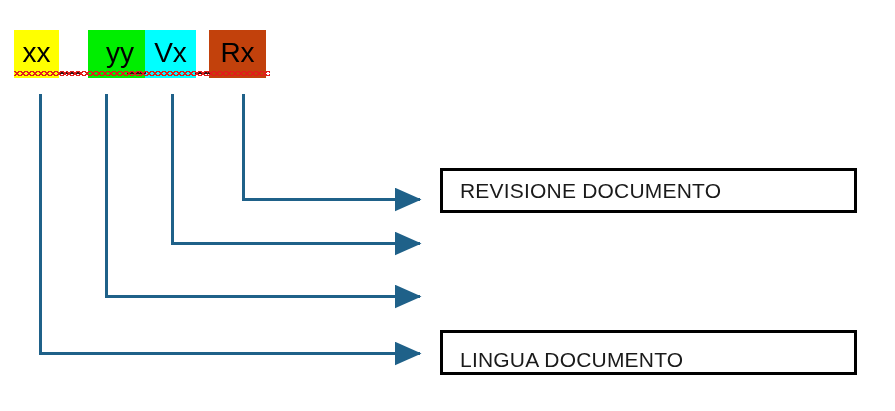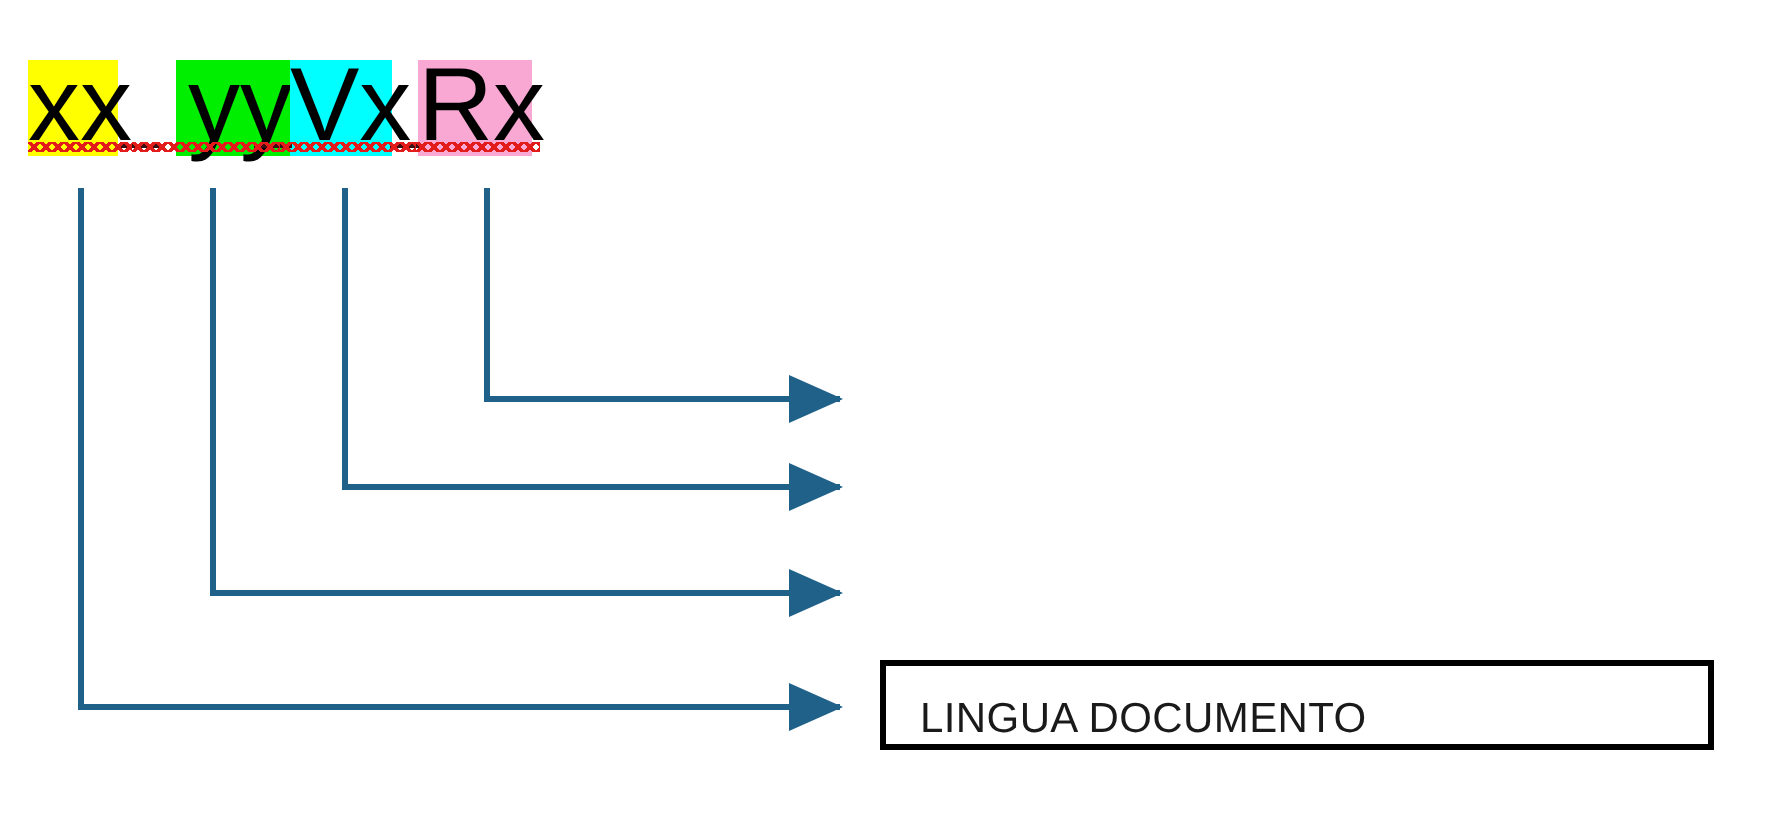--- a/index.html
+++ b/index.html
@@ -31,21 +31,21 @@
     left: 0;
     top: 0;
     width: 895px;
     height: 100px;
   }
   .token {
     position: absolute;
     top: 30px;
     height: 48px;
     line-height: 46px;
-    font-size: 52px;
+    font-size: 28px;
     font-weight: 400;
     color: #000000;
     text-align: center;
     letter-spacing: 0px;
     white-space: nowrap;
   }
   .token-xx { left: 14px;  width: 45px;  background: #FFFF00; }
   .token-yy { left: 88px;  width: 64px;  background: #00EE00; }
   .token-vx { left: 145px; width: 51px;  background: #00FFFF; }
   .token-rx { left: 209px; width: 57px;  background: #D3D3D3; }
@@ -115,21 +115,21 @@
 </head>
 <body>
 
 <div id="canvas">
 
   <div class="token-row">
 
     <div class="token token-xx" style="background: rgb(255, 255, 0);">xx</div>
     <div class="token token-yy" style="background: rgb(0, 238, 0);">yy</div>
     <div class="token token-vx" style="background: rgb(0, 255, 255);">Vx</div>
-    <div class="token token-rx" style="background: #f9a8d4;">Rx</div>
+    <div class="token token-rx" style="background: #c2410c;">Rx</div>
 
     <div class="baseline bl-1"></div>
     <div class="baseline bl-2"></div>
     <div class="baseline bl-3"></div>
 
     <div class="squiggle sq-1"></div>
     <div class="squiggle sq-2"></div>
     <div class="squiggle sq-3"></div>
     <div class="squiggle sq-4"></div>
   </div>
@@ -143,17 +143,20 @@
 
     <path d="M243.5,94 L243.5,199.5 L420,199.5" fill="none" stroke="#1F6189" stroke-width="3" marker-end="url(#arrowhead)"></path>
 
     <path d="M172.5,94 L172.5,243.5 L420,243.5" fill="none" stroke="#1F6189" stroke-width="3" marker-end="url(#arrowhead)"></path>
 
     <path d="M106.5,94 L106.5,296.5 L420,296.5" fill="none" stroke="#1F6189" stroke-width="3" marker-end="url(#arrowhead)"></path>
 
     <path d="M40.5,94 L40.5,353.5 L420,353.5" fill="none" stroke="#1F6189" stroke-width="3" marker-end="url(#arrowhead)"></path>
   </svg>
 
+  <div class="label-box box-0">
+    <span>REVISIONE DOCUMENTO</span>
+  </div>
   <div class="label-box box-3">
     <span>LINGUA DOCUMENTO</span>
   </div>
 
 </div>
 
 </body></html>

